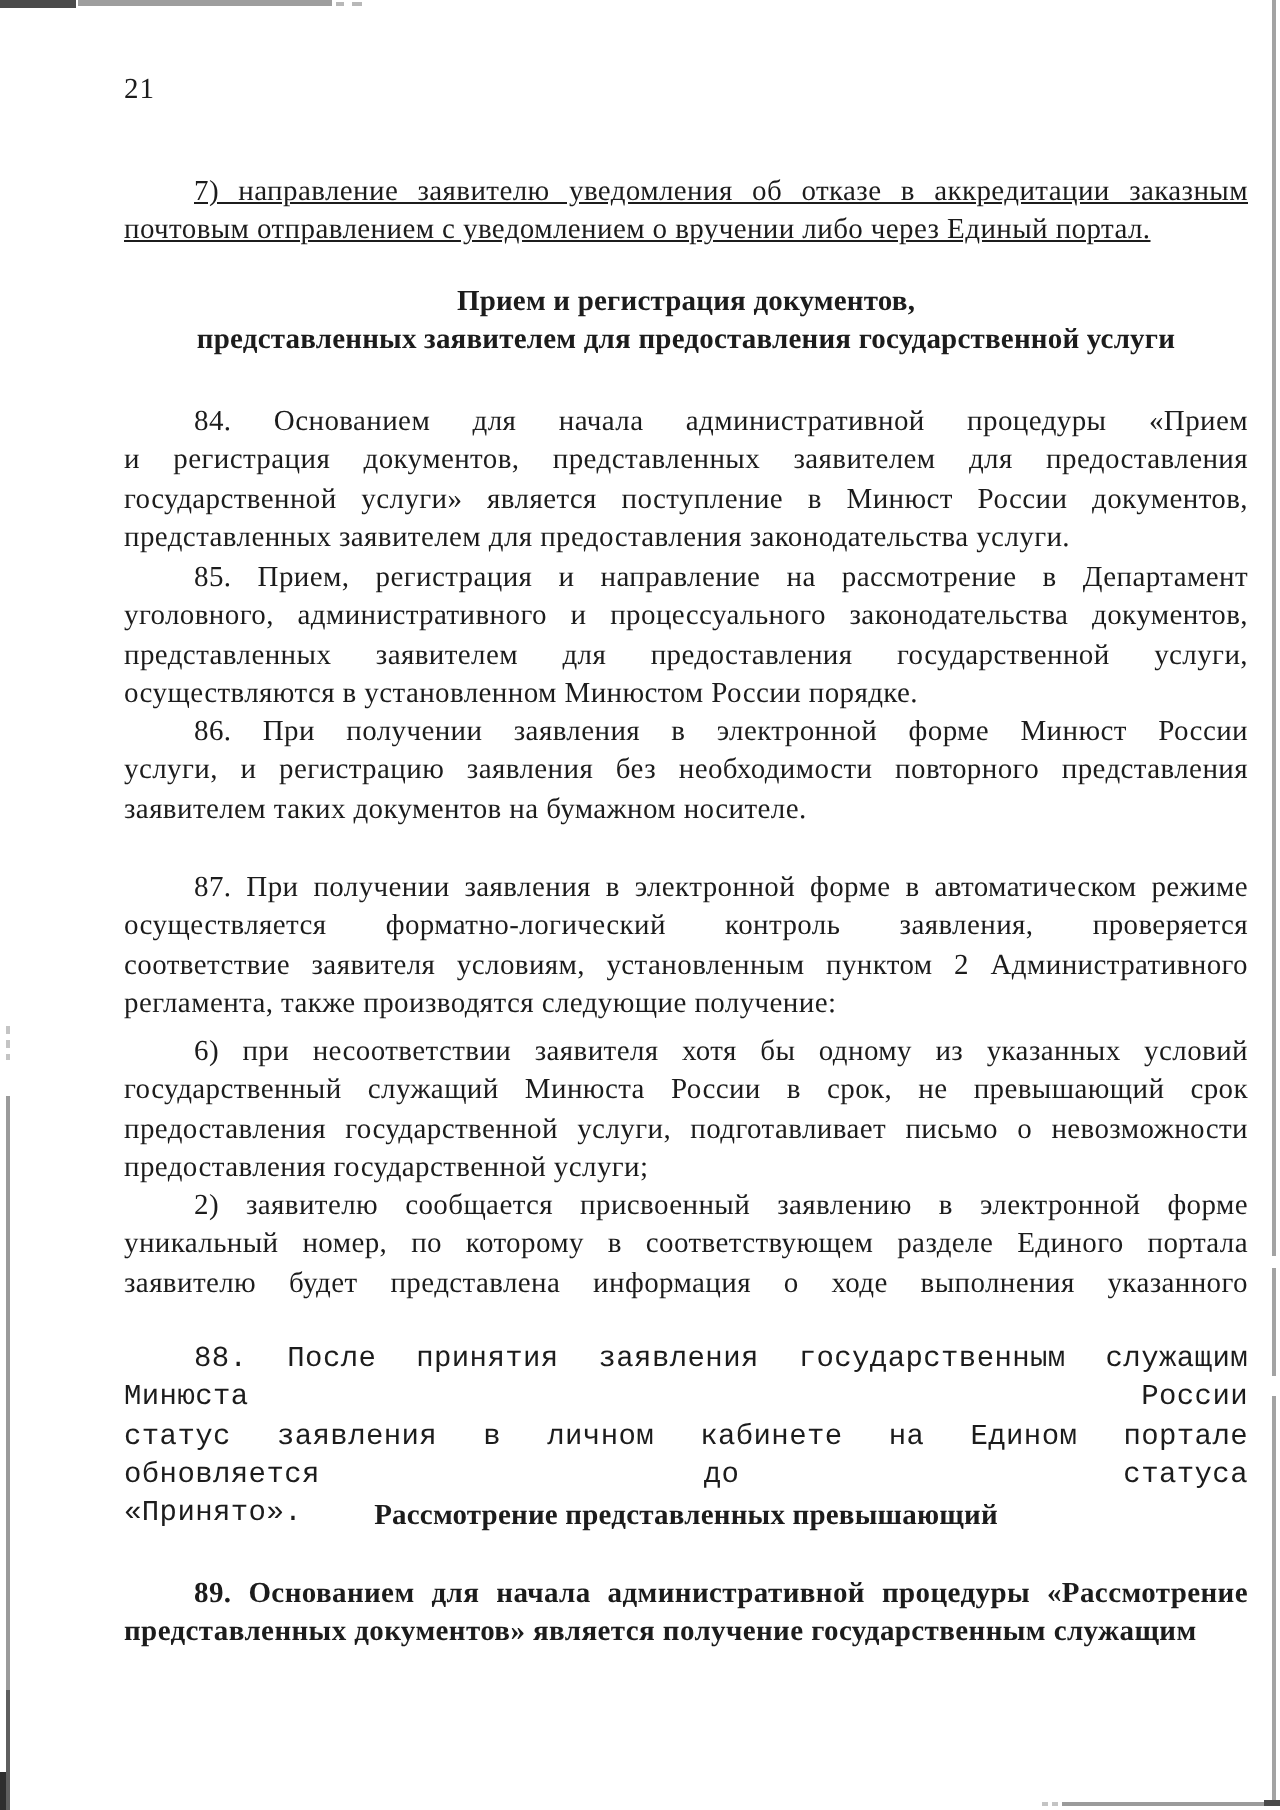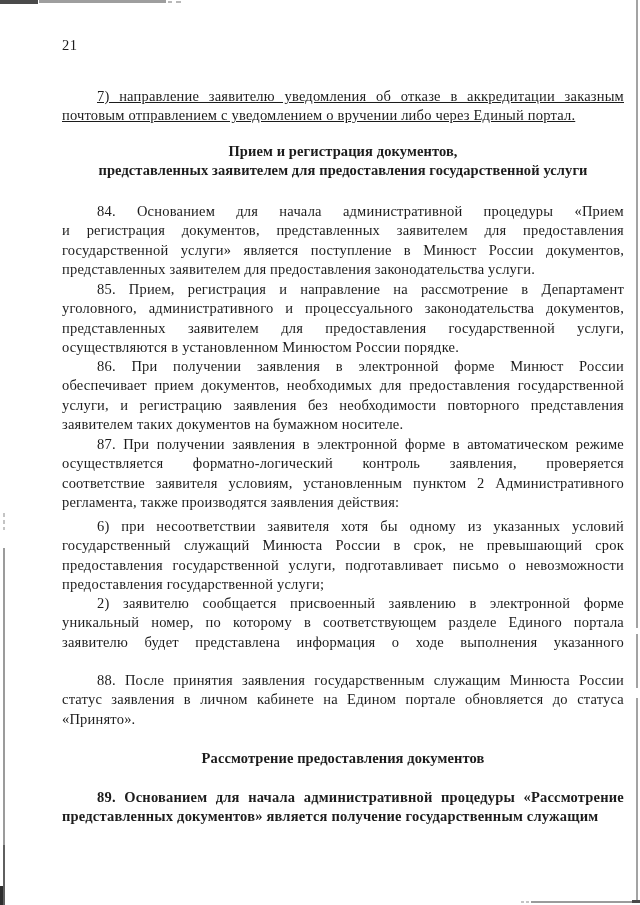--- a/index.html
+++ b/index.html
@@ -48,48 +48,47 @@
         <div class="line ll">представленных заявителем для предоставления законодательства услуги.</div>
       </div>
       <div class="block" style="top: 280px;">
         <div class="line jl first-indent">85. Прием, регистрация и направление на рассмотрение в Департамент</div>
         <div class="line jl">уголовного, административного и процессуального законодательства документов,</div>
         <div class="line jl">представленных заявителем для предоставления государственной услуги,</div>
         <div class="line ll">осуществляются в установленном Минюстом России порядке.</div>
       </div>
       <div class="block" style="top: 357px;">
         <div class="line jl first-indent">86. При получении заявления в электронной форме Минюст России</div>
-        <div class="line jl">обеспечивает прием документов, необходимых для предоставления государственной</div>
         <div class="line jl">услуги, и регистрацию заявления без необходимости повторного представления</div>
         <div class="line ll">заявителем таких документов на бумажном носителе.</div>
       </div>
       <div class="block" style="top: 435px;">
         <div class="line jl first-indent">87. При получении заявления в электронной форме в автоматическом режиме</div>
         <div class="line jl">осуществляется форматно-логический контроль заявления, проверяется</div>
         <div class="line jl">соответствие заявителя условиям, установленным пунктом 2 Административного</div>
-        <div class="line ll">регламента, также производятся заявления действия:</div>
+        <div class="line ll">регламента, также производятся следующие получение:</div>
       </div>
       <div class="block" style="top: 517px;">
         <div class="line jl first-indent">6) при несоответствии заявителя хотя бы одному из указанных условий</div>
         <div class="line jl">государственный служащий Минюста России в срок, не превышающий срок</div>
         <div class="line jl">предоставления государственной услуги, подготавливает письмо о невозможности</div>
         <div class="line ll">предоставления государственной услуги;</div>
       </div>
       <div class="block" style="top: 594px;">
         <div class="line jl first-indent">2) заявителю сообщается присвоенный заявлению в электронной форме</div>
         <div class="line jl">уникальный номер, по которому в соответствующем разделе Единого портала</div>
         <div class="line jl">заявителю будет представлена информация о ходе выполнения указанного</div>
       </div>
-      <div class="block" style="top: 671px;">
+      <div class="block" style="top: 671px; font-family: Liberation Mono, monospace;">
         <div class="line jl first-indent">88. После принятия заявления государственным служащим Минюста России</div>
         <div class="line jl">статус заявления в личном кабинете на Едином портале обновляется до статуса</div>
         <div class="line ll">«Принято».</div>
       </div>
       <div class="block heading" style="top: 749px;">
-        <div class="line ">Рассмотрение предоставления документов</div>
+        <div class="line ">Рассмотрение представленных превышающий</div>
       </div>
       <div class="block" style="top: 788px; font-weight: bold;">
         <div class="line jl first-indent">89. Основанием для начала административной процедуры «Рассмотрение</div>
         <div class="line ll">представленных документов» является получение государственным служащим</div>
       </div>
     </div>
 
   <div id="artifacts">
       <div class="artifact" style="left: 0px; top: 0px; width: 38px; height: 4px; background: rgb(74, 74, 74);"></div>
       <div class="artifact" style="left: 39px; top: 0px; width: 127px; height: 3px; background: rgb(158, 158, 158);"></div>

